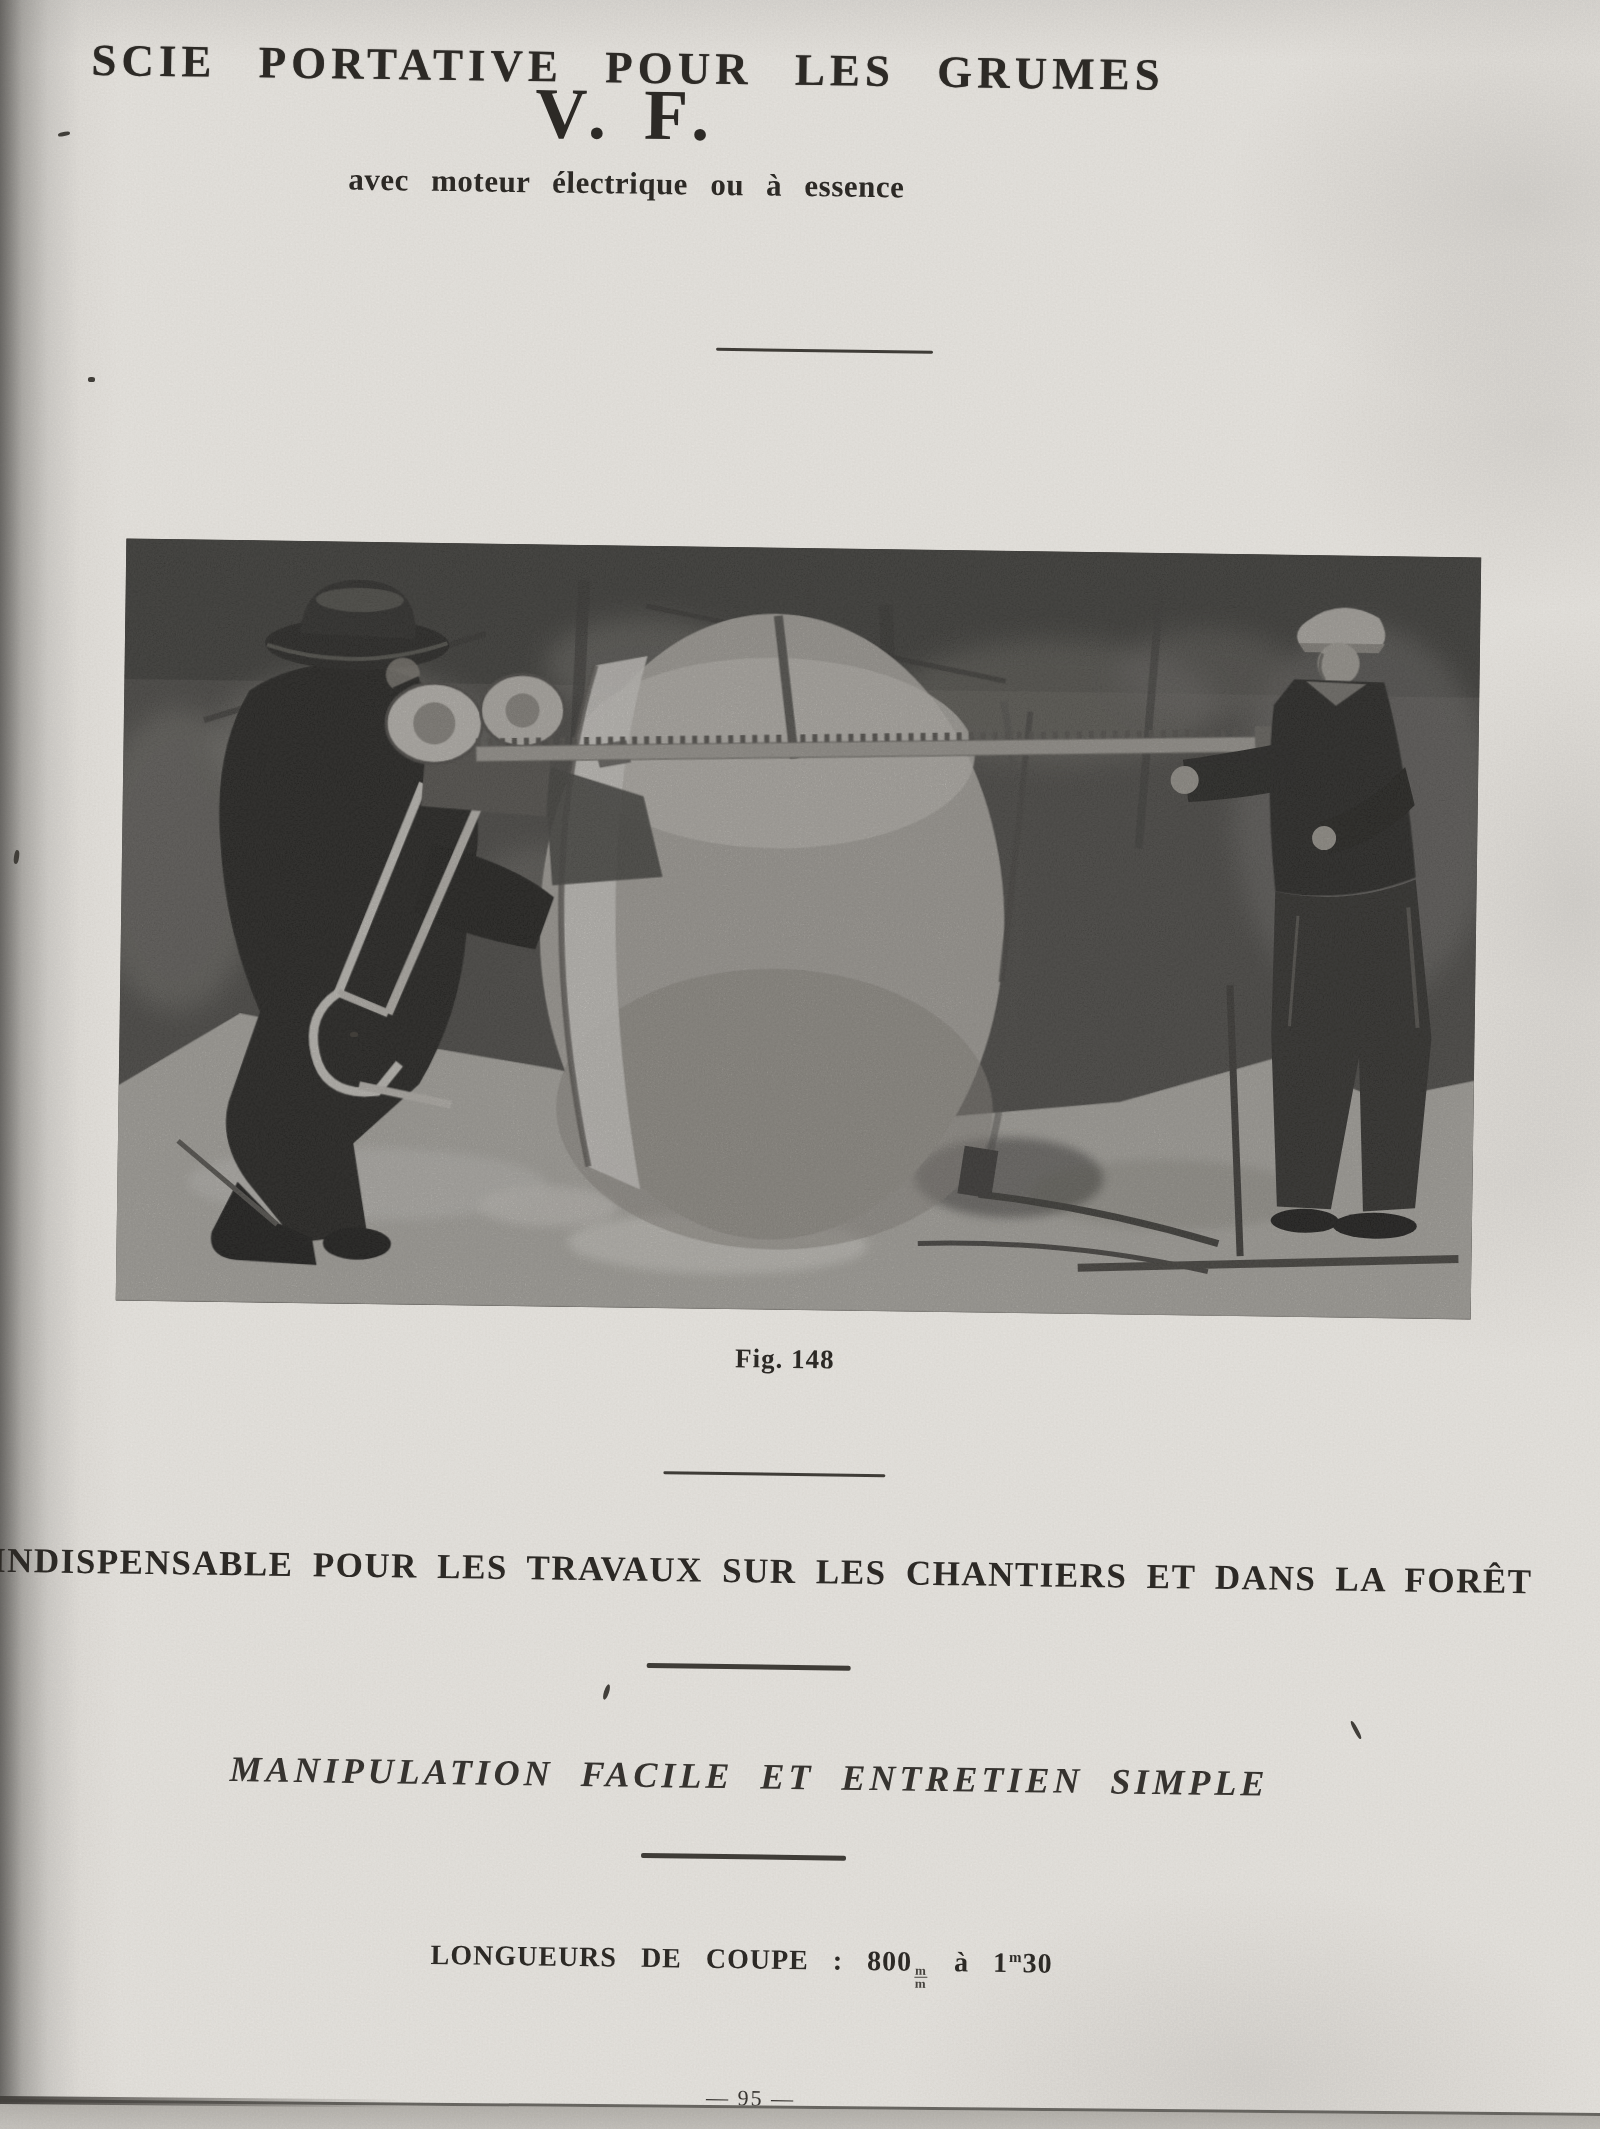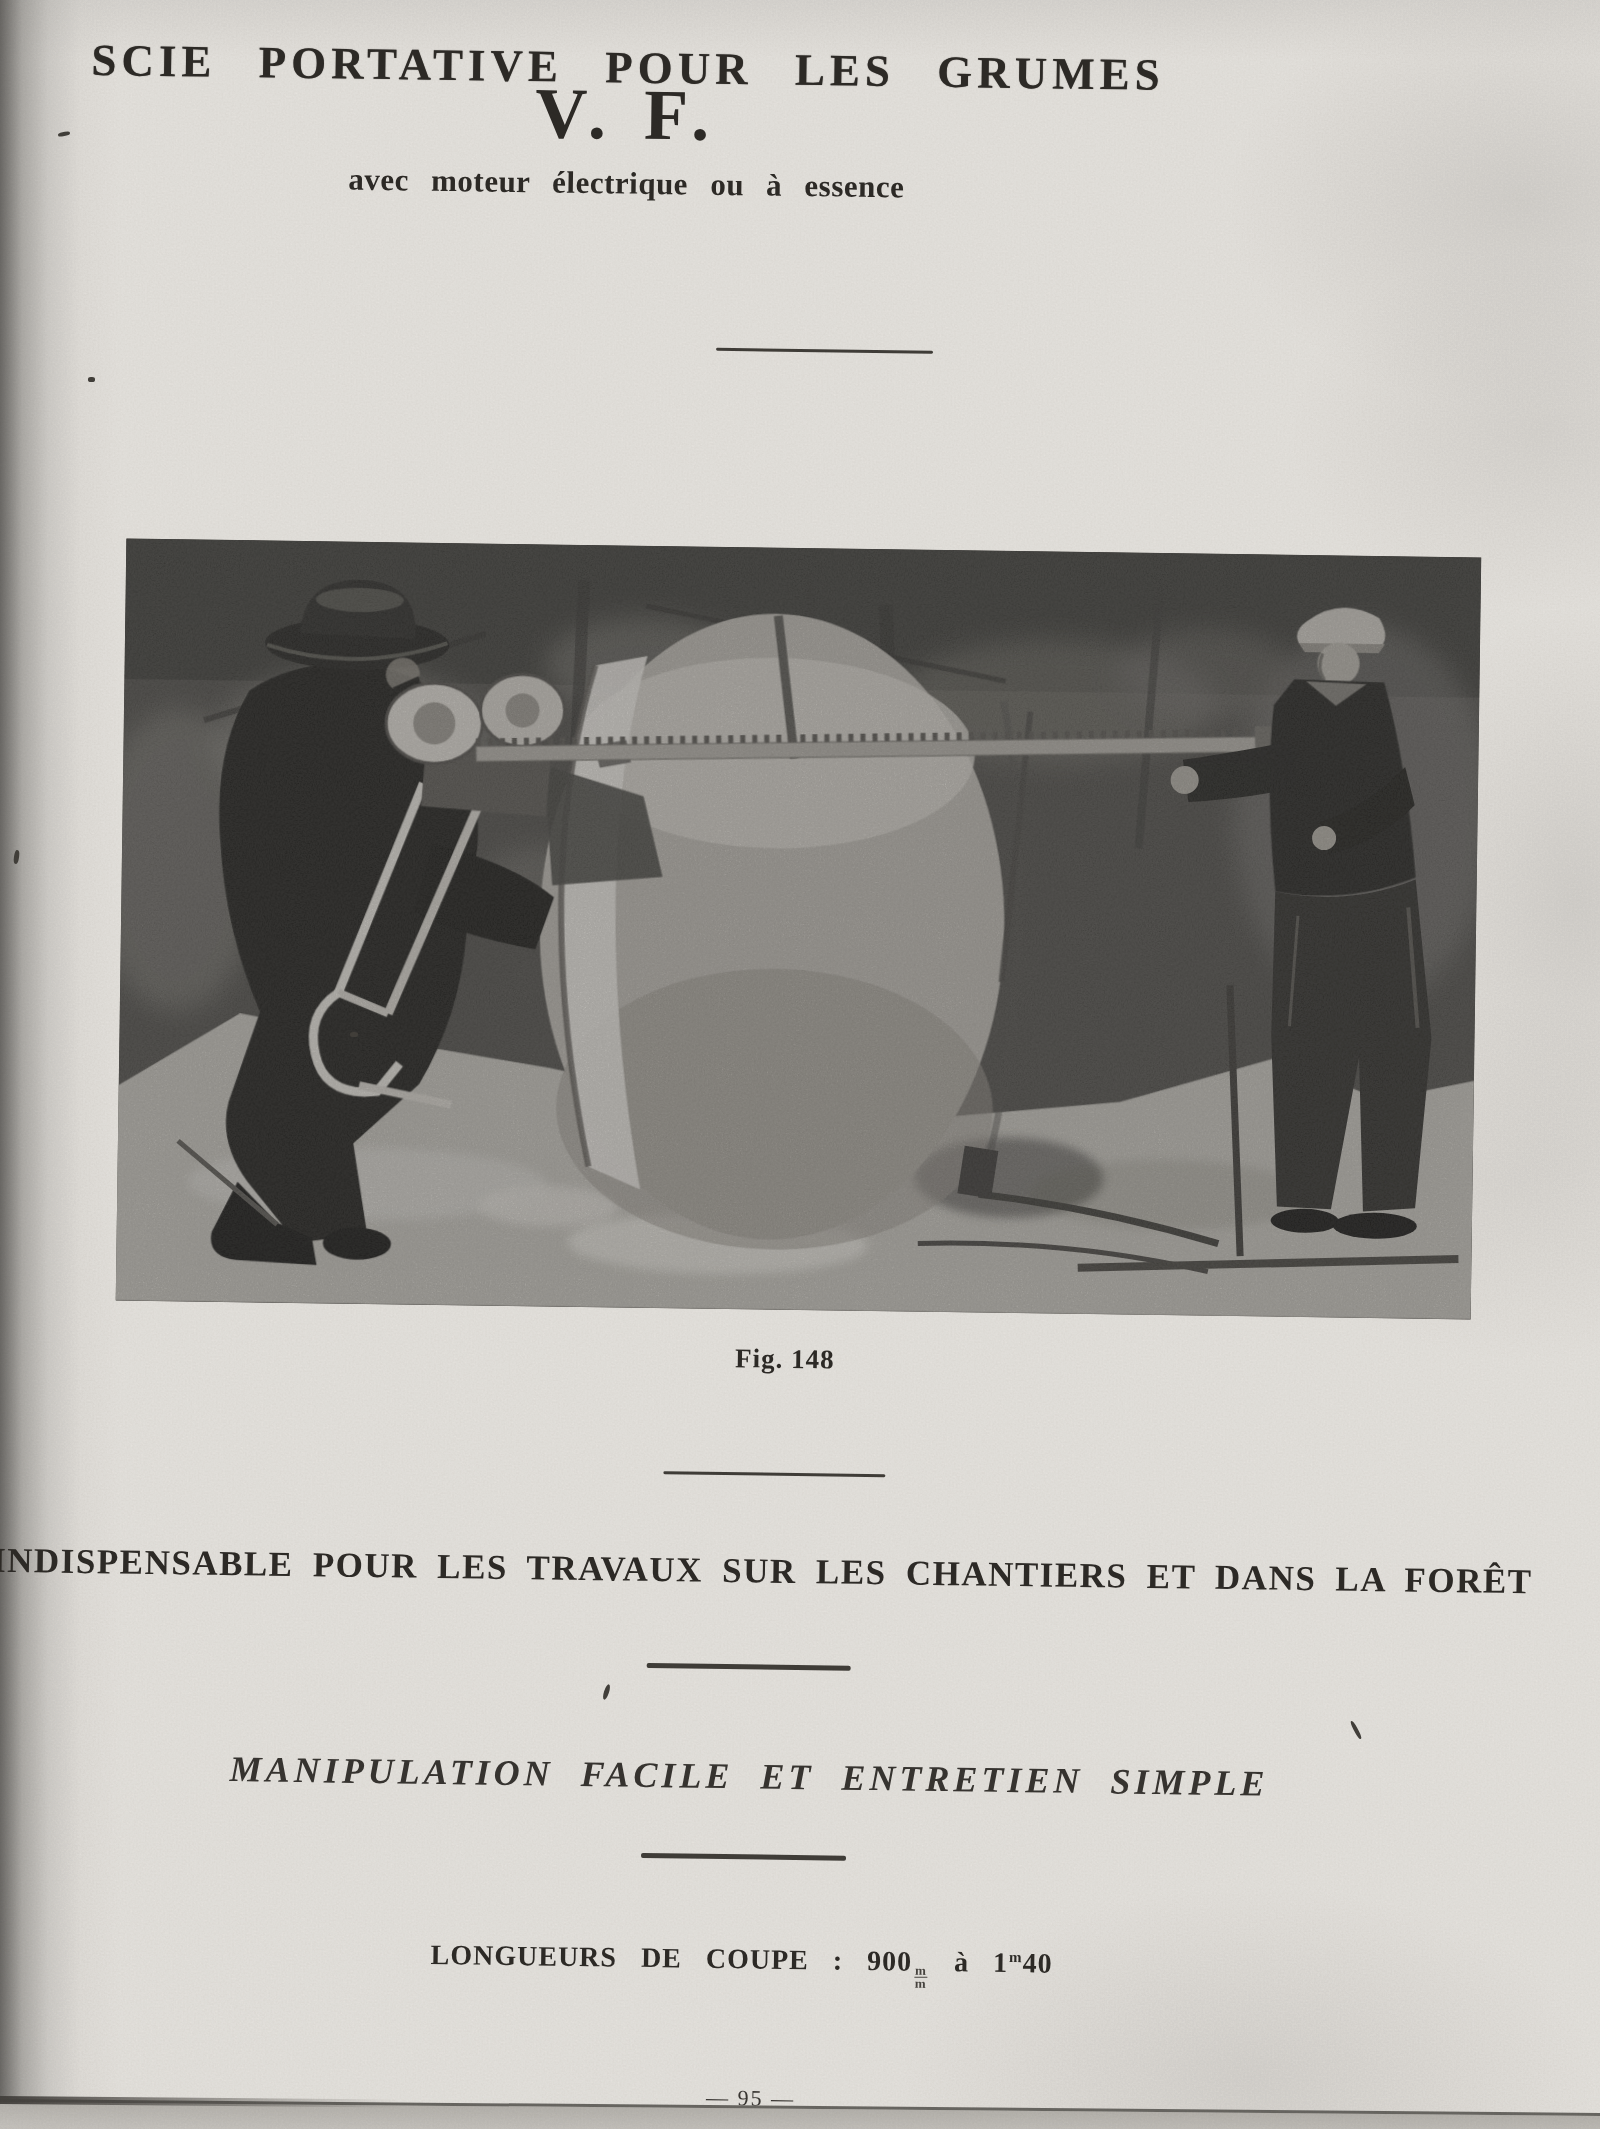--- a/index.html
+++ b/index.html
@@ -236,26 +236,26 @@
     <div class="abs rule rule2"></div>
 
     <h2 class="abs center headline1">INDISPENSABLE POUR LES TRAVAUX SUR LES CHANTIERS ET DANS LA FORÊT</h2>
     <div class="abs rule rule3"></div>
 
     <h3 class="abs center headline2">MANIPULATION FACILE ET ENTRETIEN SIMPLE</h3>
     <div class="abs rule rule4"></div>
 
     <div class="abs center spec">
       <span>LONGUEURS DE COUPE :</span>
-      <span>900</span><span class="mm-frac">
+      <span>800</span><span class="mm-frac">
           <span class="num">m</span>
           <span>m</span>
         </span>
       <span>à</span>
-      <span><span>1</span><span class="sup-m">m</span><span>40</span></span>
+      <span><span>1</span><span class="sup-m">m</span><span>30</span></span>
     </div>
 
     <div class="abs center page-number">— 95 —</div>
   </div>
 
   <div class="bottom-edge"></div>
 
   <div class="speck s1"></div>
   <div class="speck s2"></div>
   <div class="speck s3"></div>

